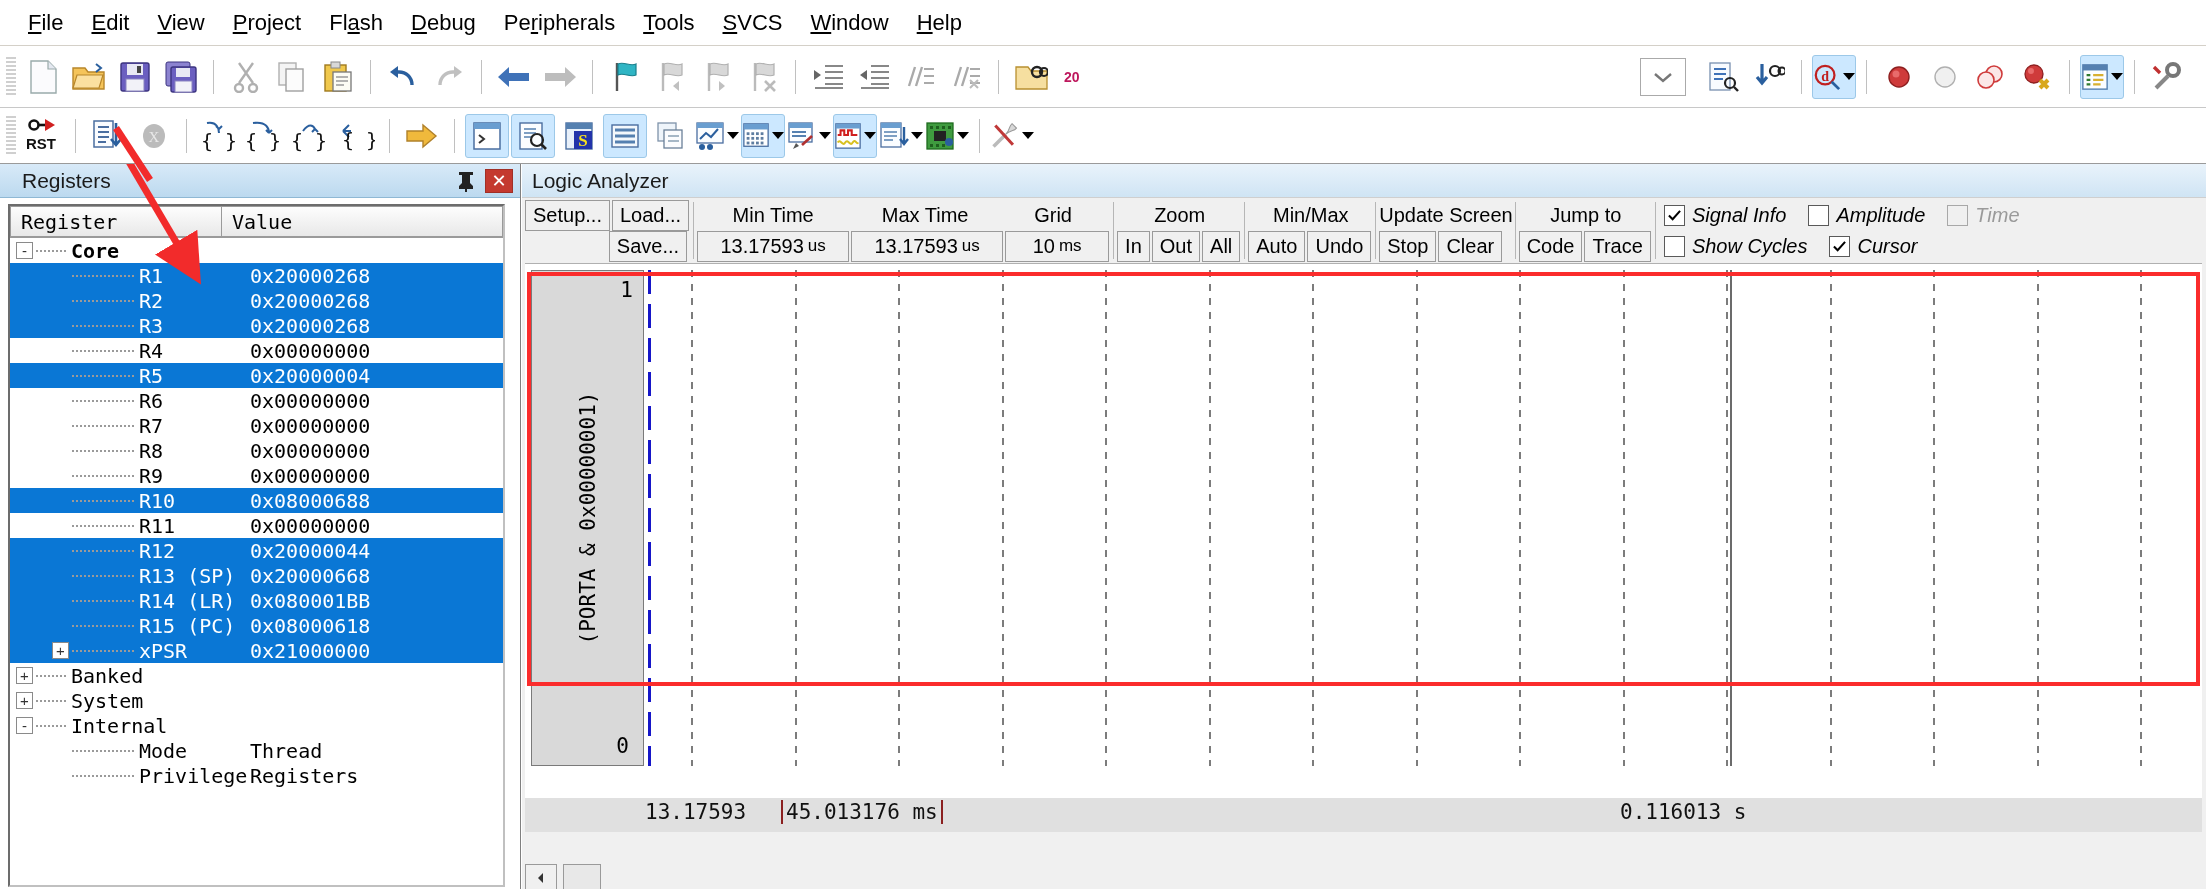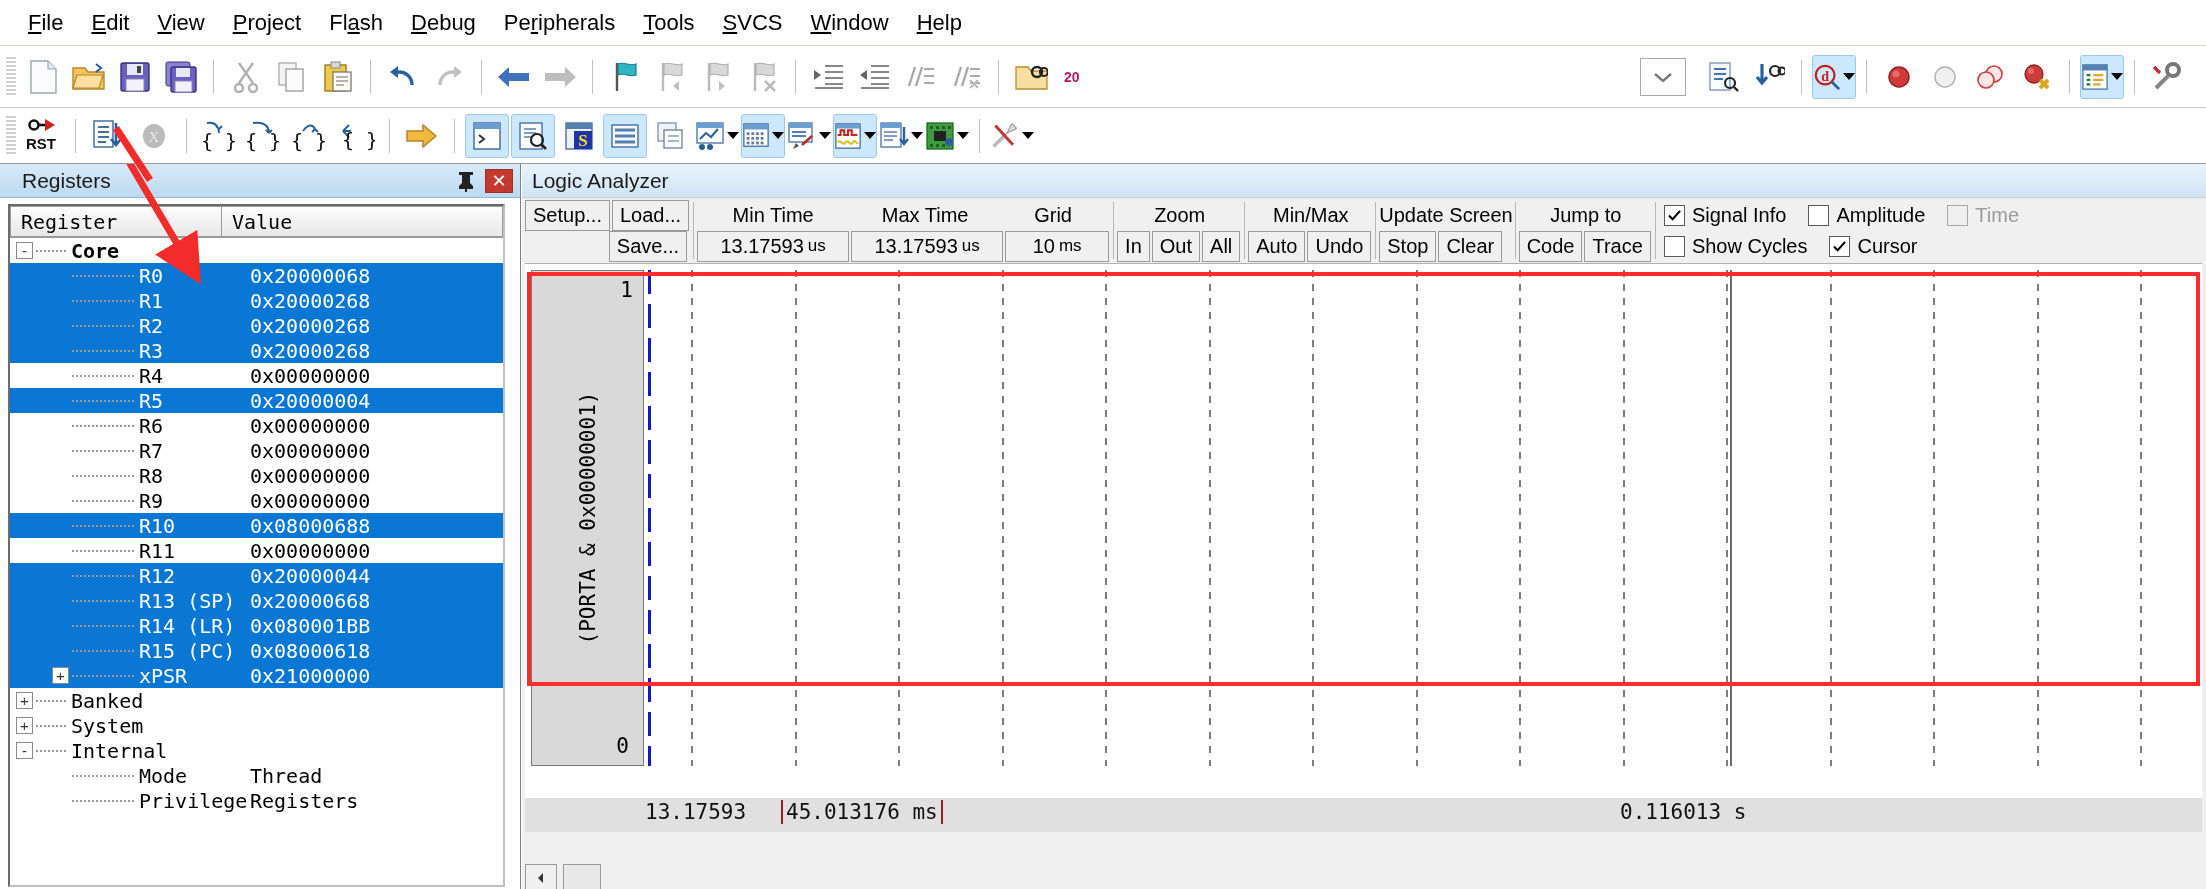--- a/index.html
+++ b/index.html
@@ -126,21 +126,21 @@
     font-size:20px; color:#000; display:flex; align-items:center;
     justify-content:center; padding:0 7px; margin-right:2px; white-space:nowrap;
     min-width:30px;
   }
   .la-field {
     border:1px solid #9a9a9a; background:#f0f0f0; font-size:20px; color:#000;
     display:flex; align-items:center; justify-content:center; padding:0 8px;
     margin-right:2px; white-space:nowrap; height:31px;
   }
   .la-field .unit { font-size:17px; margin-left:4px; }
-  .chk-grp { display:flex; flex-direction:column; justify-content:center; padding-left:8px; }
+  .chk-grp { display:flex; flex-direction:column; justify-content:center; padding-left:8px;font-style:italic; }
   .chk-row { display:flex; height:31px; align-items:center; }
   .chk-cell { display:flex; align-items:center; margin-right:22px; white-space:nowrap; }
   .chk-box { width:21px;height:21px;border:1px solid #5a5a5a;background:#fff;
     display:flex;align-items:center;justify-content:center;margin-right:7px; }
   .chk-box.dis { border-color:#a8a8a8; background:#f0f0f0; }
   .chk-lbl { font-size:20px; color:#000; }
   .chk-lbl.dis { color:#9a9a9a; }
   .chk-mark { width:13px;height:13px; }
 
   
@@ -656,29 +656,20 @@
         </div>
         <div class="reg-rows" id="reg-rows">
             <div class="reg-row" style="position: relative;">
               <div class="reg-name">
                 <span style="display: inline-block; width: 6px;"></span>
                 <span class="tw">-</span>
                 <span class="dots"></span>
                 <span style="font-weight: bold;">Core</span>
               </div>
               <div class="reg-val" style="position: absolute; left: 240px;"></div>
-            </div>
-            <div class="reg-row sel" style="position: relative;">
-              <div class="reg-name">
-                <span style="display: inline-block; width: 42px;"></span>
-                <span style="display: inline-block; width: 20px;"></span>
-                <span class="dots dots-long"></span>
-                <span>R0</span>
-              </div>
-              <div class="reg-val" style="position: absolute; left: 240px;">0x20000068</div>
             </div>
             <div class="reg-row sel" style="position: relative;">
               <div class="reg-name">
                 <span style="display: inline-block; width: 42px;"></span>
                 <span style="display: inline-block; width: 20px;"></span>
                 <span class="dots dots-long"></span>
                 <span>R1</span>
               </div>
               <div class="reg-val" style="position: absolute; left: 240px;">0x20000268</div>
             </div>

